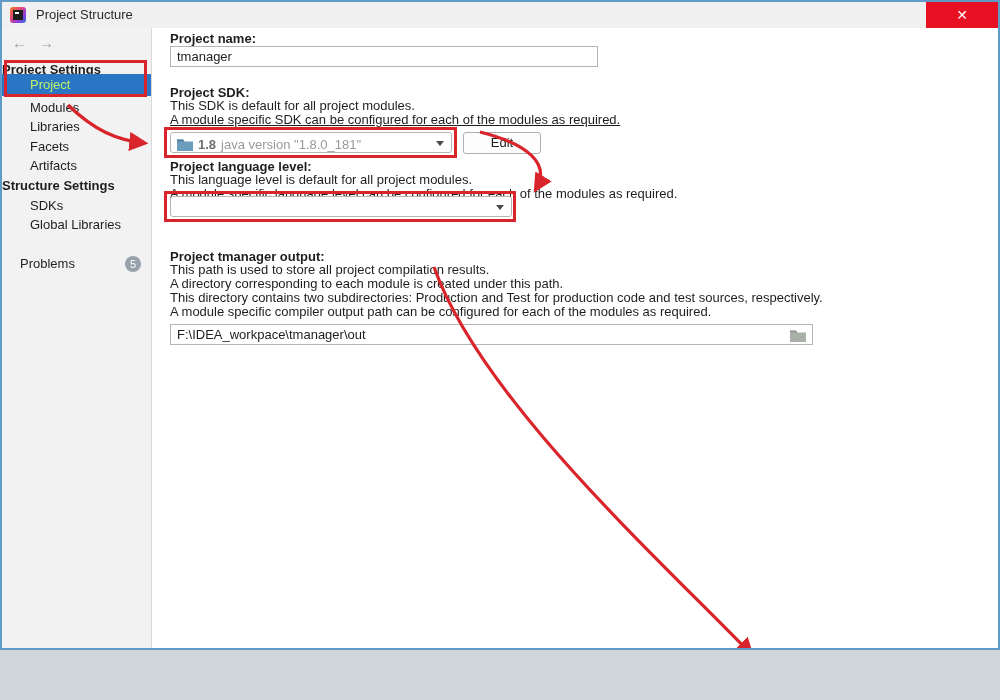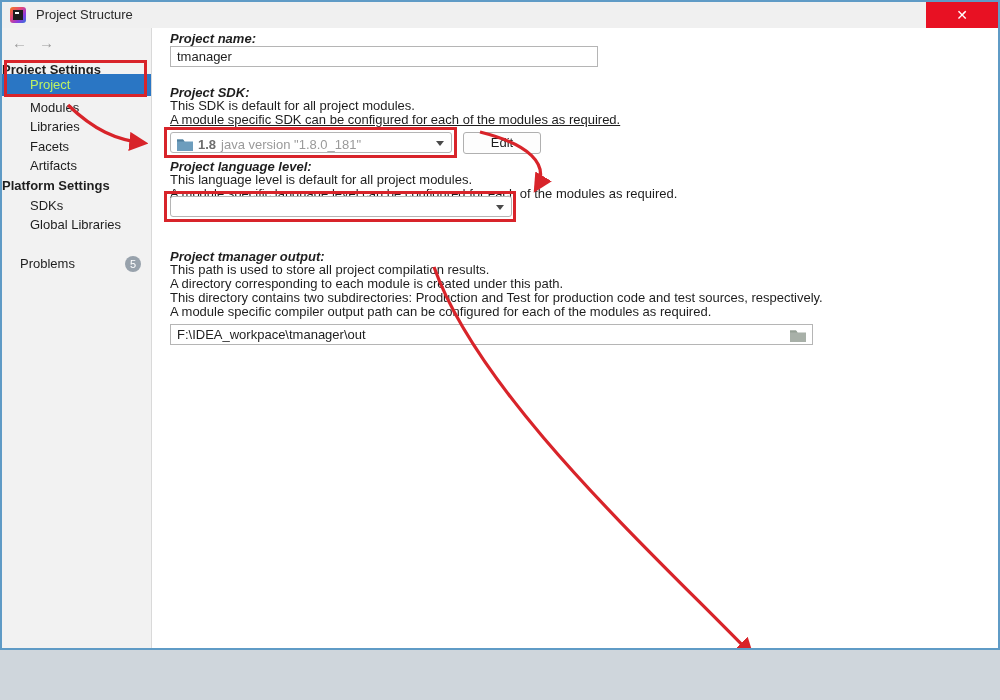--- a/index.html
+++ b/index.html
@@ -23,21 +23,21 @@
   .side-row{position:absolute;left:0;right:0;height:21px;line-height:21px;white-space:nowrap;}
   .nav-row{top:4px;left:10px;color:#9b9b9b;font-size:15px;}
   .nav-row span{margin-right:12px;}
   .sec-header{font-weight:bold;}
   .side-item{padding-left:28px;}
   .side-item.selected{background:#2a76c4;color:#bef264;height:22px;line-height:22px;}
   .problems-row{padding-left:18px;}
   .badge{position:absolute;right:10px;top:3px;width:16px;height:16px;border-radius:50%;
     background:#98a2ac;color:#fff;font-size:11px;line-height:16px;text-align:center;}
   
-  .lbl{position:absolute;left:168px;font-weight:bold;font-style:italic;}
+  .lbl{position:absolute;left:168px;font-weight:bold;}
   .desc{position:absolute;left:168px;line-height:14px;}
   .underlined{text-decoration:underline;}
   .field{position:absolute;border:1px solid #b5b5b5;background:#fff;height:21px;line-height:19px;
     padding:0 6px;font-size:13px;color:#1e1e1e;font-family:"Liberation Sans",sans-serif;}
   .dropdown{position:absolute;border:1px solid #b5b5b5;border-radius:3px;background:#fff;height:21px;
     display:flex;align-items:center;gap:5px;padding:4px 22px 0 6px;}
   .caret{position:absolute;right:7px;top:8px;width:0;height:0;
     border-left:4px solid transparent;border-right:4px solid transparent;border-top:5px solid #4a4a4a;}
   .sdk-version{font-weight:bold;color:#6d6d6d;}
   .sdk-detail{color:#9a9a9a;}
@@ -79,21 +79,21 @@
   <div class="sidebar">
     <div class="side-row nav-row">
       <span>←</span><span>→</span>
     </div>
     <div class="side-row sec-header" style="top:31px">Project Settings</div>
     <div class="side-row side-item selected" style="top:46px">Project</div>
     <div class="side-row side-item" style="top:69px">Modules</div>
     <div class="side-row side-item" style="top:88px">Libraries</div>
     <div class="side-row side-item" style="top:108px">Facets</div>
     <div class="side-row side-item" style="top:127px">Artifacts</div>
-    <div class="side-row sec-header" style="top:147px">Platform Settings</div>
+    <div class="side-row sec-header" style="top:147px">Structure Settings</div>
     <div class="side-row side-item" style="top:167px">SDKs</div>
     <div class="side-row side-item" style="top:186px">Global Libraries</div>
     <div class="side-row problems-row" style="top:225px">
       <span>Problems</span>
       <span class="badge">5</span>
     </div>
   </div>
 
   <div class="lbl" style="top:29px">Project name:</div>
   <input class="field" style="left: 168px; top: 44px; width: 428px;" value="tmanager">

